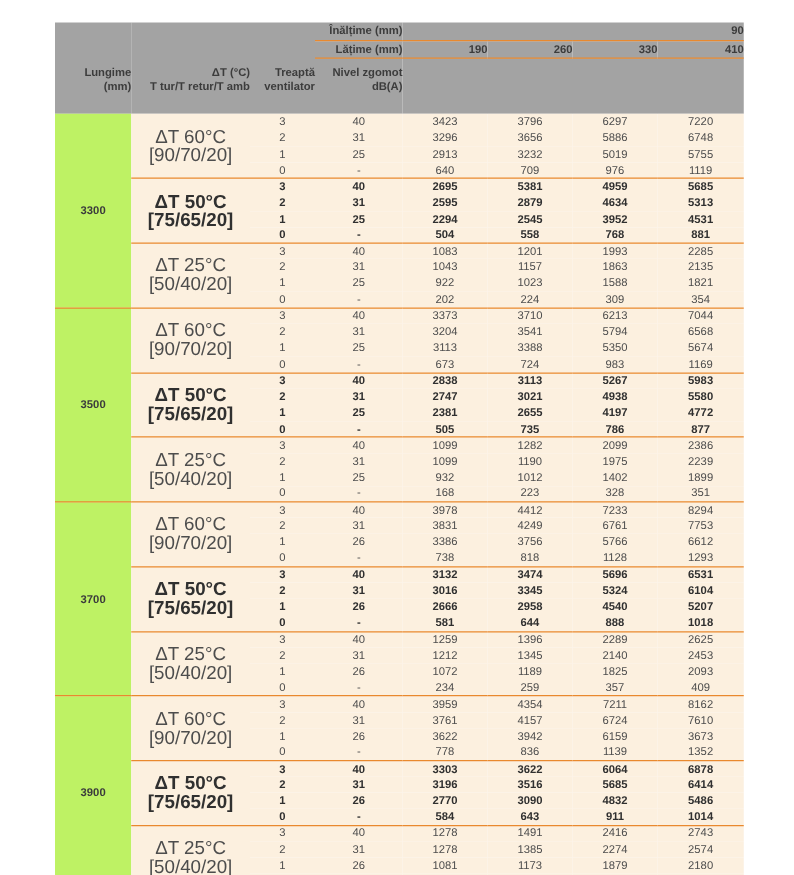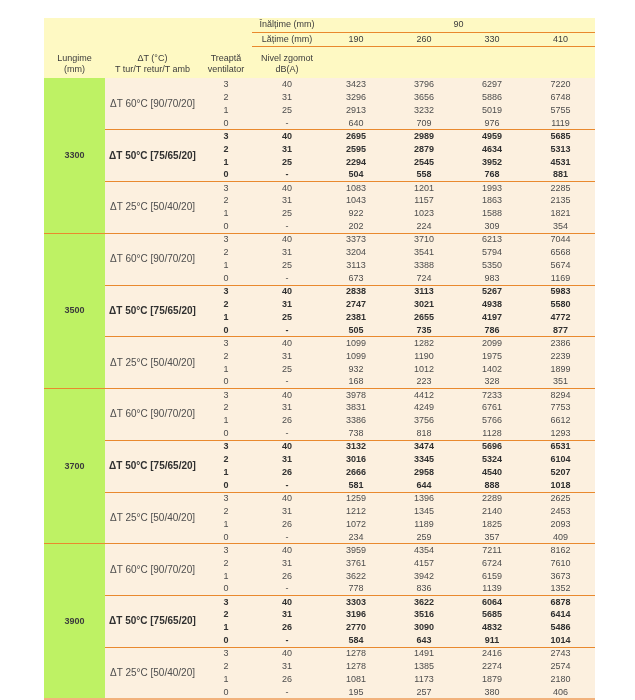--- a/index.html
+++ b/index.html
@@ -1,29 +1,29 @@
 <!DOCTYPE html>
 <html><head>
 <meta charset="utf-8">
 <style>
   html,body{margin:0;padding:0;background:#ffffff;}
   body{width:635px;height:700px;font-family:"Liberation Sans", sans-serif;}
   .page{position:relative;width:635px;height:700px;background:#ffffff;overflow:hidden;}
   .tbl-wrap{position:absolute;left:44px;top:18px;}
   table{border-collapse:collapse;table-layout:fixed;width:551px;border-bottom:2px solid #F2B27C;}
-  thead th{background:#fef9c3;font-weight:normal;color:#3C3C3C;font-size:9px;line-height:1.25;padding:0;text-align:center;vertical-align:middle;}
+  thead th{background:#a3a3a3;font-weight:bold;color:#3C3C3C;font-size:9px;line-height:1.25;padding:0;text-align:right;vertical-align:middle;}
   thead tr.hr1 th{height:14px;}
   thead tr.hr2 th{height:13px;}
   thead tr.hr3 th{height:28px;margin-top:36px;}
-  thead th.left-h{vertical-align:bottom;padding-bottom:3px;}
+  thead th.left-h{vertical-align:bottom;padding-bottom:16px;}
   thead th.u{border-bottom:1.5px solid #E9892E;}
   tbody tr{height:12.94px;}
   tbody td{background:#FCF0DF;font-size:9px;color:#4D4D4D;text-align:center;vertical-align:middle;padding:0;line-height:1;}
   tbody td.len{background:#bef264;font-weight:bold;color:#3C3C3C;}
-  tbody td.delta{font-size:10px;}
+  tbody td.delta{font-size:15px;}
   tbody tr.bold-row td{font-weight:bold;color:#303030;}
   tbody tr.sub-start td{border-top:1.5px solid #E9892E;}
   tbody tr.grp-start td{border-top:1.5px solid #E9892E;}
 </style>
 </head>
 <body>
 
 <div class="page">
   <div class="tbl-wrap">
     <table>
@@ -102,21 +102,21 @@
             <td>640</td>
             <td>709</td>
             <td>976</td>
             <td>1119</td>
           </tr>
           <tr class="sub-start bold-row">
             <td class="delta" rowspan="4">ΔT 50°C [75/65/20]</td>
             <td>3</td>
             <td>40</td>
             <td>2695</td>
-            <td>2989</td>
+            <td>5381</td>
             <td>4959</td>
             <td>5685</td>
           </tr>
           <tr class="bold-row">
             <td>2</td>
             <td>31</td>
             <td>2595</td>
             <td>2879</td>
             <td>4634</td>
             <td>5313</td>

